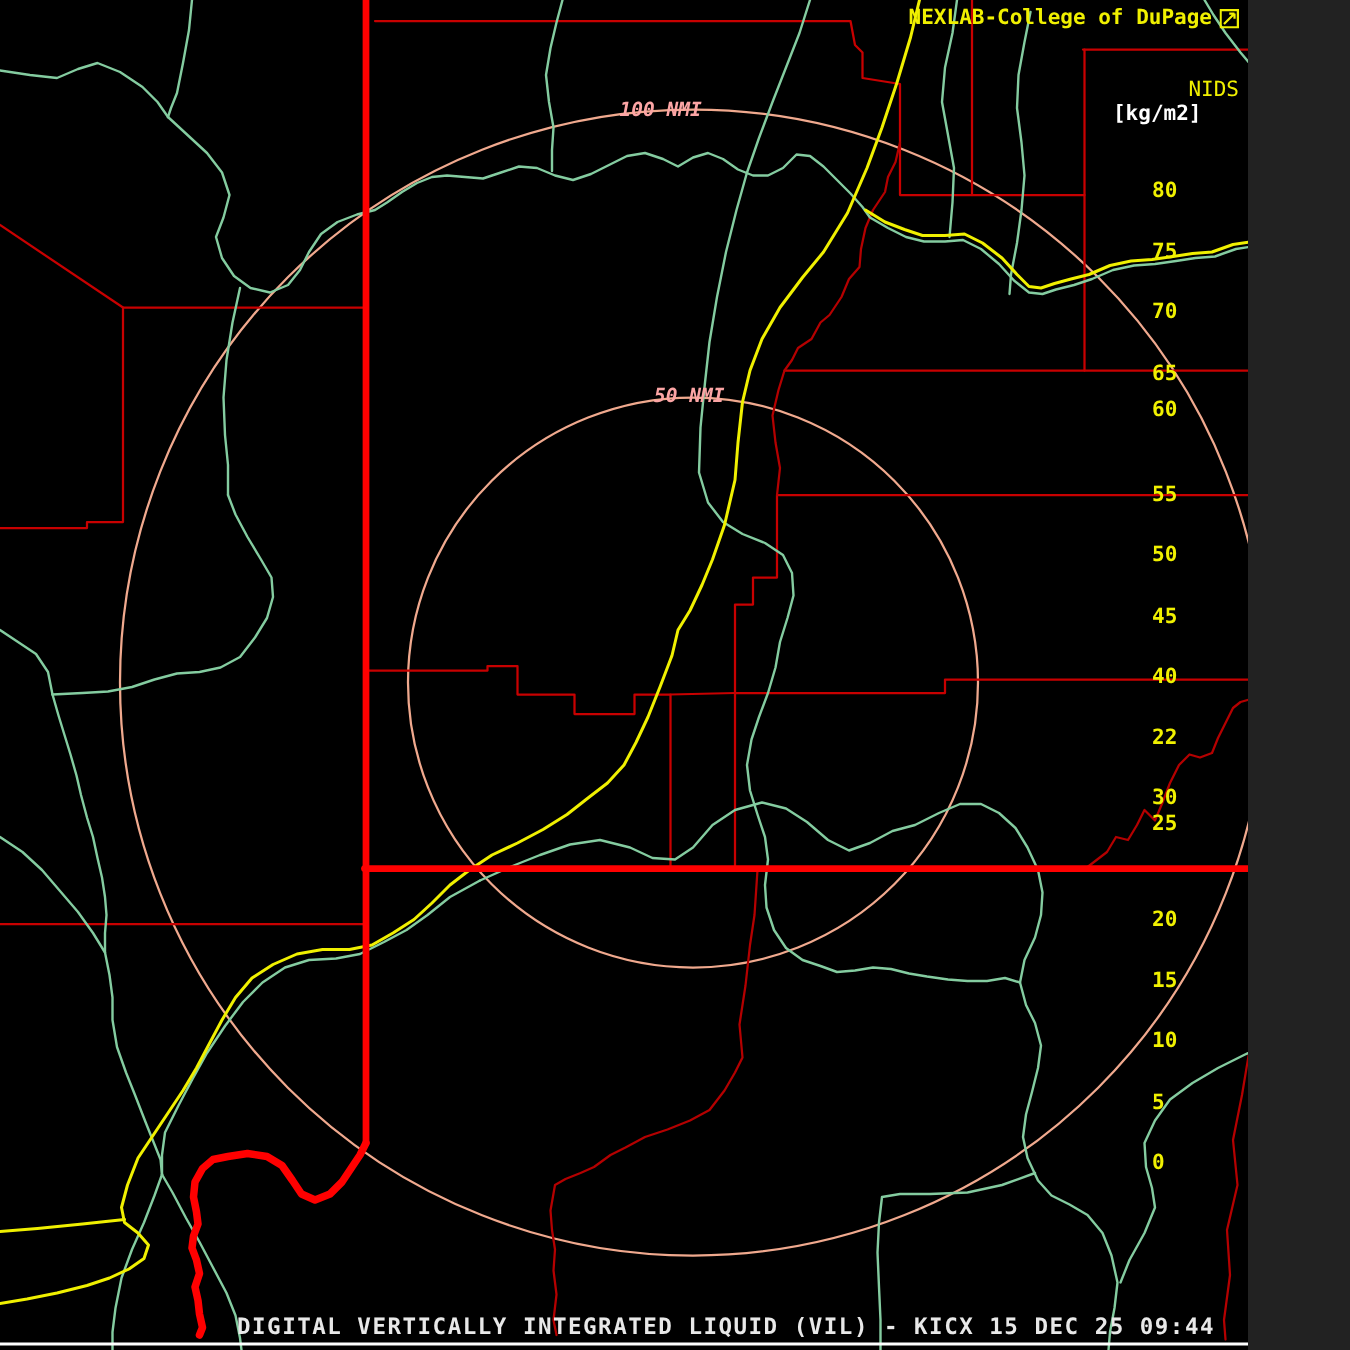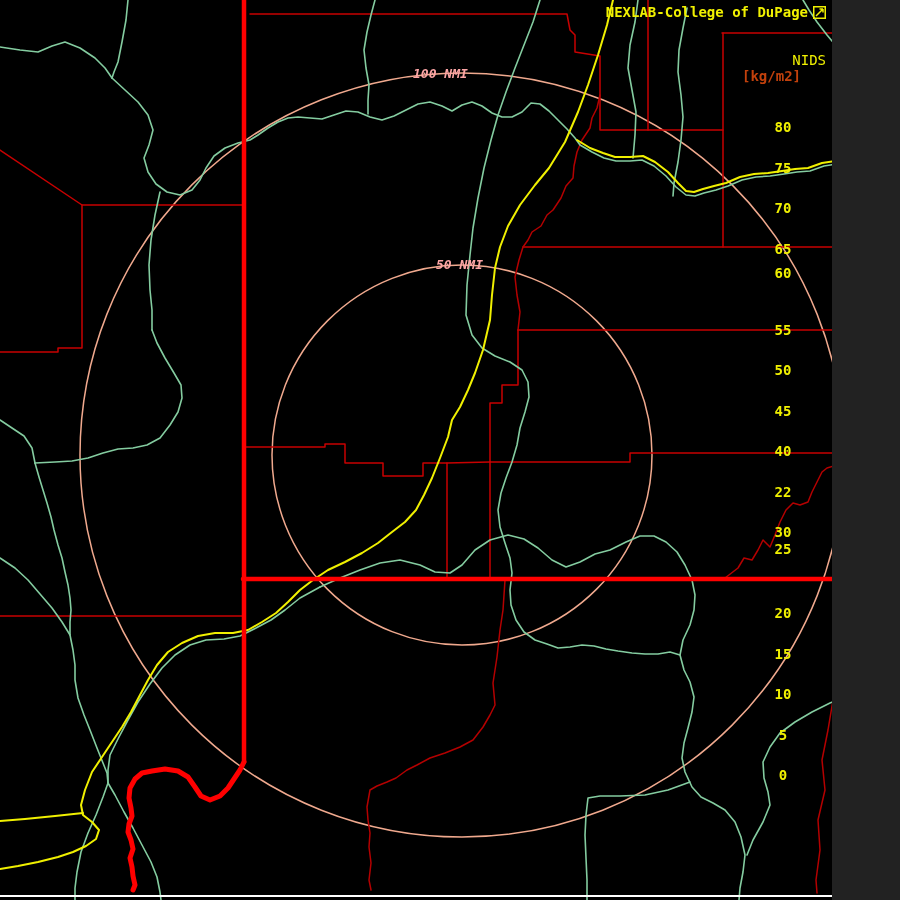--- a/index.html
+++ b/index.html
@@ -14,38 +14,38 @@
   }
   #brand-icon{
     position:absolute;top:4px;right:6px;width:13px;height:13px;z-index:4;
   }
   #nids{
     position:absolute;top:52px;right:6px;z-index:4;font-size:14px;
     color:#F0F000;font-weight:normal;
   }
   #unit{
     position:absolute;top:68px;right:31px;z-index:4;font-size:14px;
-    color:#c2410c;font-weight:bold;
+    color:#ffffff;font-weight:bold;
   }
   #colorbar{
     position:absolute;left:871px;top:89px;width:24px;height:706px;z-index:2;
     border:2px solid #969696;
     background:linear-gradient(to bottom,
       #585858 0%, #FFFFFF 12.5%,
       #70006E 12.5%, #FF00FF 25.1%,
       #8F0000 25.1%, #E60000 37.7%,
       #6E3200 37.7%, #FF8C00 50.3%,
       #808000 50.3%, #FFFF00 62.2%,
       #00755A 62.2%, #00EFB4 75.4%,
       #00459E 75.4%, #00C3F0 88.4%,
       #000000 88.4%, #000000 100%);
   }
   .tick{
     position:absolute;right:34px;width:30px;height:16px;z-index:3;
-    color:#F0F000;font-weight:bold;font-size:14px;text-align:center;
+    color:#F0F000;font-weight:bold;font-size:14px;text-align:left;
   }
   .ringlabel{
     position:absolute;z-index:3;color:#fca5a5;font-weight:bold;font-style:italic;
     font-size:13px;white-space:nowrap;
   }
   #ring100-label{left:413px;top:66px;}
   #ring50-label{left:436px;top:257px;}
   #statusbar{
     position:absolute;left:158px;top:875px;z-index:4;color:#E8E8E8;
     font-size:15px;font-weight:bold;letter-spacing:1px;white-space:nowrap;
@@ -151,15 +151,16 @@
   <div class="tick" style="top:443px">40</div>
   <div class="tick" style="top:484px">22</div>
   <div class="tick" style="top:524px">30</div>
   <div class="tick" style="top:541px">25</div>
   <div class="tick" style="top:605px">20</div>
   <div class="tick" style="top:646px">15</div>
   <div class="tick" style="top:686px">10</div>
   <div class="tick" style="top:727px">5</div>
   <div class="tick" style="top:767px">0</div>
 
+  <div id="statusbar">DIGITAL VERTICALLY INTEGRATED LIQUID (VIL) - KICX 15 DEC 25 09:44</div>
   <div id="bottom-rule"></div>
 
 </div>
 
 </body></html>

